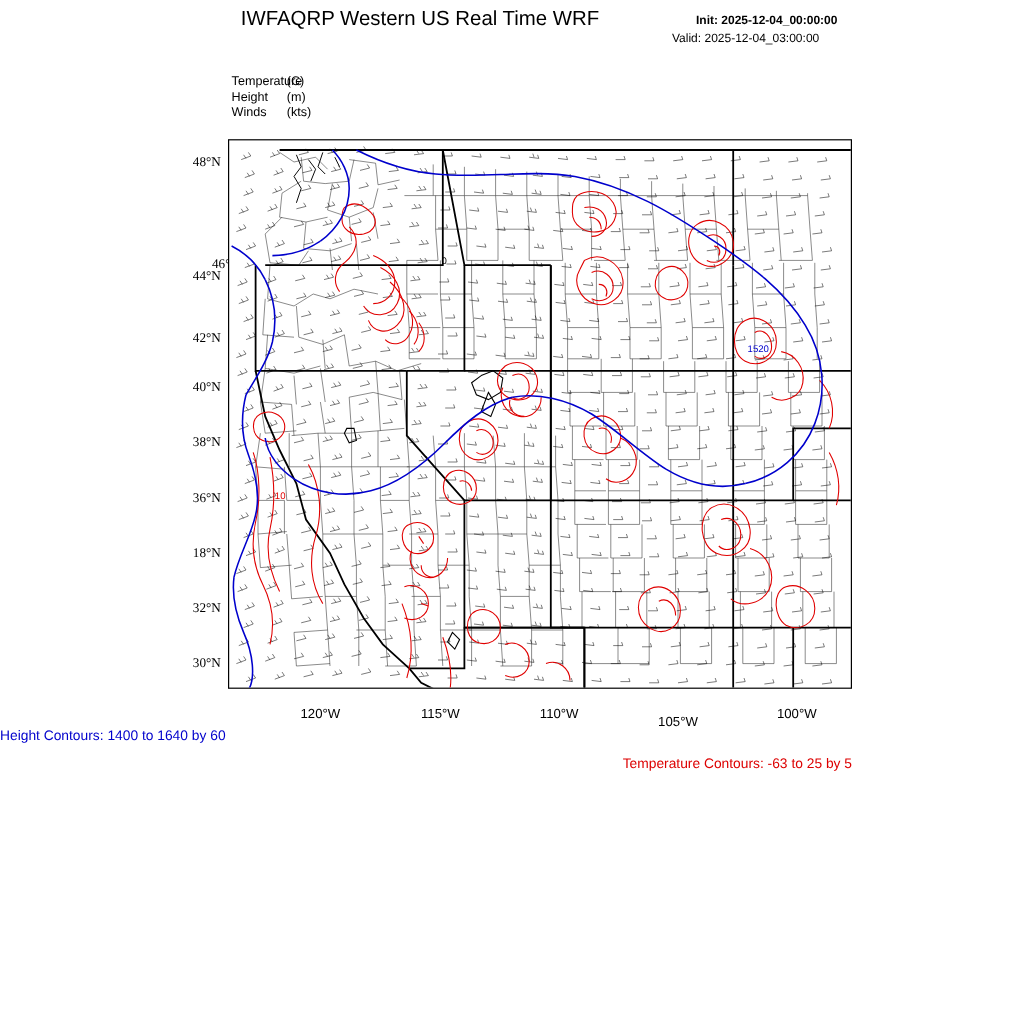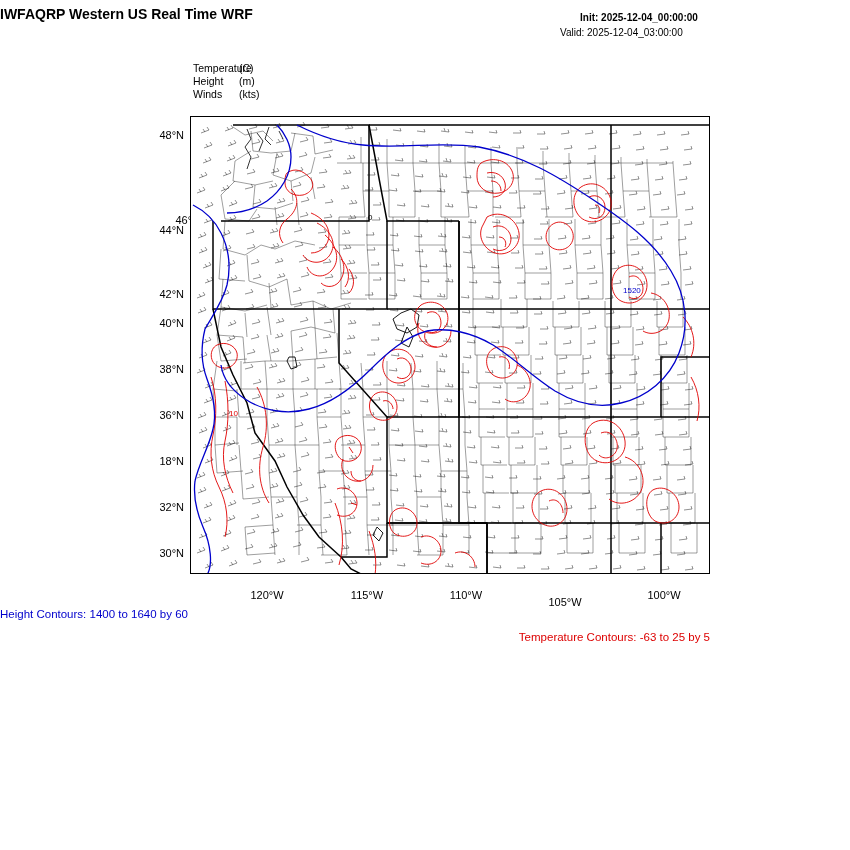--- a/index.html
+++ b/index.html
@@ -13,22 +13,23 @@
     position: relative;
     font-family: "Liberation Sans", sans-serif;
     color: #000000;
     overflow: hidden;
   }
   .title {
     position: absolute;
     left: 0;
     top: 6px;
     width: 700px;
-    font-size: 14px;
-    font-weight: bold;
+    text-align: center;
+    font-size: 17px;
+    font-weight: normal;
   }
   .init-line {
     position: absolute;
     left: 580px;
     top: 12px;
     font-size: 10px;
     font-weight: bold;
     white-space: nowrap;
   }
   .valid-line {
@@ -67,20 +68,21 @@
   .map-svg {
     position: absolute;
     left: 0;
     top: 0;
   }
   .ylab {
     position: absolute;
     font-size: 11px;
     text-align: right;
     width: 44px;
+    font-family: Liberation Serif, serif;
   }
   .xlab {
     position: absolute;
     font-size: 11px;
     text-align: center;
     width: 60px;
   }
   .contour-note-h {
     position: absolute;
     left: 0;
@@ -117,21 +119,21 @@
 
 <div class="legend-vars">
   <span class="row"><span class="unit">Temperature</span><span>(C)</span></span>
   <span class="row"><span class="unit">Height</span><span>(m)</span></span>
   <span class="row"><span class="unit">Winds</span><span>(kts)</span></span>
 </div>
 
 <div class="ylab" style="left:140px; top:129px;">48°N</div>
 <div class="ylab" style="left:156px; top:177px;margin-top:37px;">46°N</div>
 <div class="ylab" style="left:140px; top:224px;">44°N</div>
-<div class="ylab" style="left:140px; top:288px;">42°N</div>
+<div class="ylab" style="left:140px; top:276px;">42°N</div>
 <div class="ylab" style="left:140px; top:317px;">40°N</div>
 <div class="ylab" style="left:140px; top:363px;">38°N</div>
 <div class="ylab" style="left:140px; top:409px;">36°N</div>
 <div class="ylab" style="left:140px; top:455px;">18°N</div>
 <div class="ylab" style="left:140px; top:501px;">32°N</div>
 <div class="ylab" style="left:140px; top:547px;">30°N</div>
 
 <div class="xlab" style="left:237px; top:589px;">120°W</div>
 <div class="xlab" style="left:337px; top:589px;">115°W</div>
 <div class="xlab" style="left:436px; top:589px;">110°W</div>

